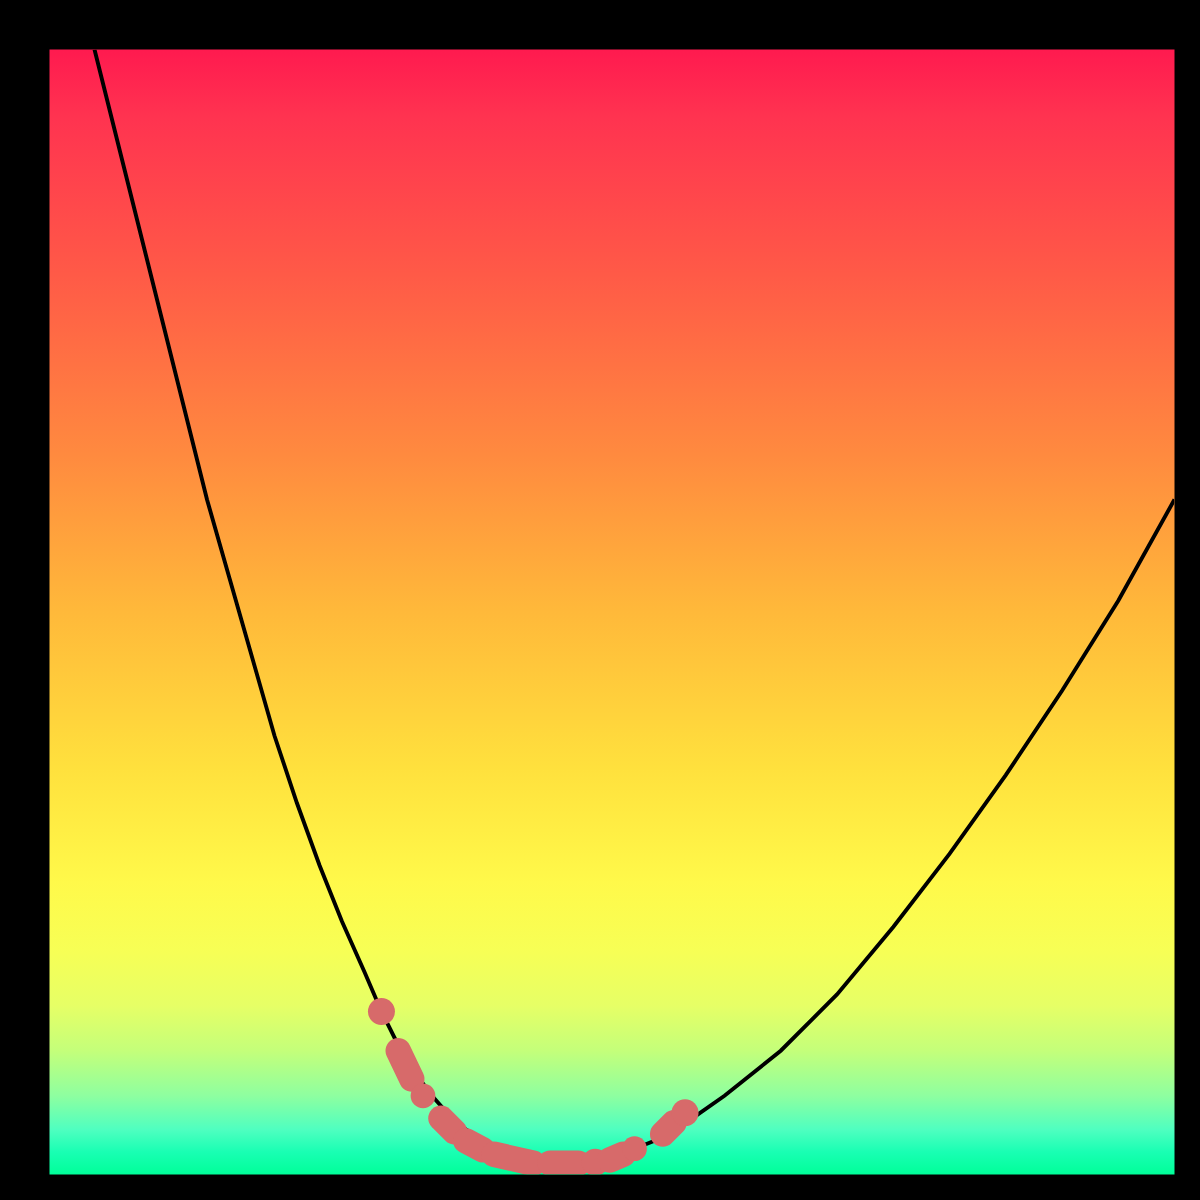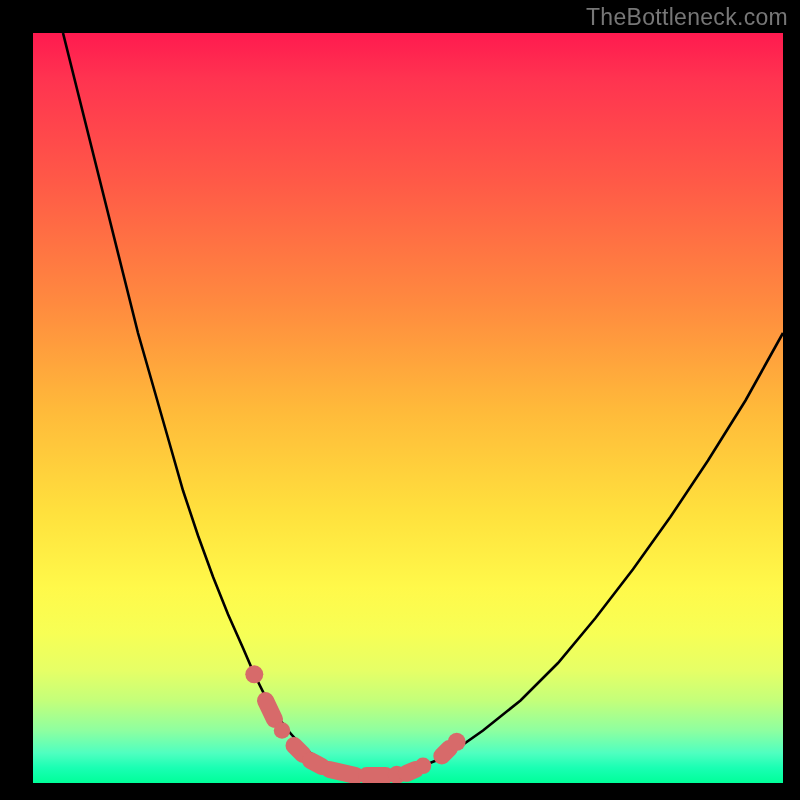--- a/index.html
+++ b/index.html
@@ -68,21 +68,20 @@
     stroke: #d76a6a;
     stroke-width: 17;
     stroke-linecap: round;
     fill: none;
   }
 </style>
 </head>
 <body>
 
 <div class="outer">
-  <div class="watermark">TheBottleneck.com</div>
   <div class="plot">
     <svg class="curve" viewBox="0 0 750 750" preserveAspectRatio="none">
       <path id="curve-path" fill="none" stroke="#000" stroke-width="2.6" d="M30.0 0.0 L45.0 60.0 L60.0 120.0 L75.0 180.0 L90.0 240.0 L105.0 300.0 L120.0 352.5 L135.0 405.0 L150.0 457.5 L165.0 502.5 L180.0 543.8 L195.0 581.3 L210.0 615.0 L221.3 641.3 L232.5 663.8 L243.8 682.5 L255.0 697.5 L266.3 710.3 L277.5 720.0 L292.5 729.0 L315.0 736.5 L345.0 742.5 L375.0 738.8 L412.5 723.8 L450.0 697.5 L487.5 667.5 L525.0 630.0 L562.5 585.0 L600.0 536.3 L637.5 483.8 L675.0 427.5 L712.5 367.5 L750.0 300.0"></path>
       <g id="marker-group">
           <circle cx="221.3" cy="641.3" r="9" class="dot"></circle>
           <line x1="232.5" y1="667.5" x2="241.5" y2="686.3" class="segment"></line>
           <circle cx="249.0" cy="697.5" r="8.25" class="dot"></circle>
           <line x1="261.0" y1="712.5" x2="270.0" y2="721.5" class="segment"></line>
           <line x1="277.5" y1="727.5" x2="288.8" y2="733.5" class="segment"></line>
           <line x1="296.3" y1="736.5" x2="322.5" y2="742.5" class="segment"></line>

